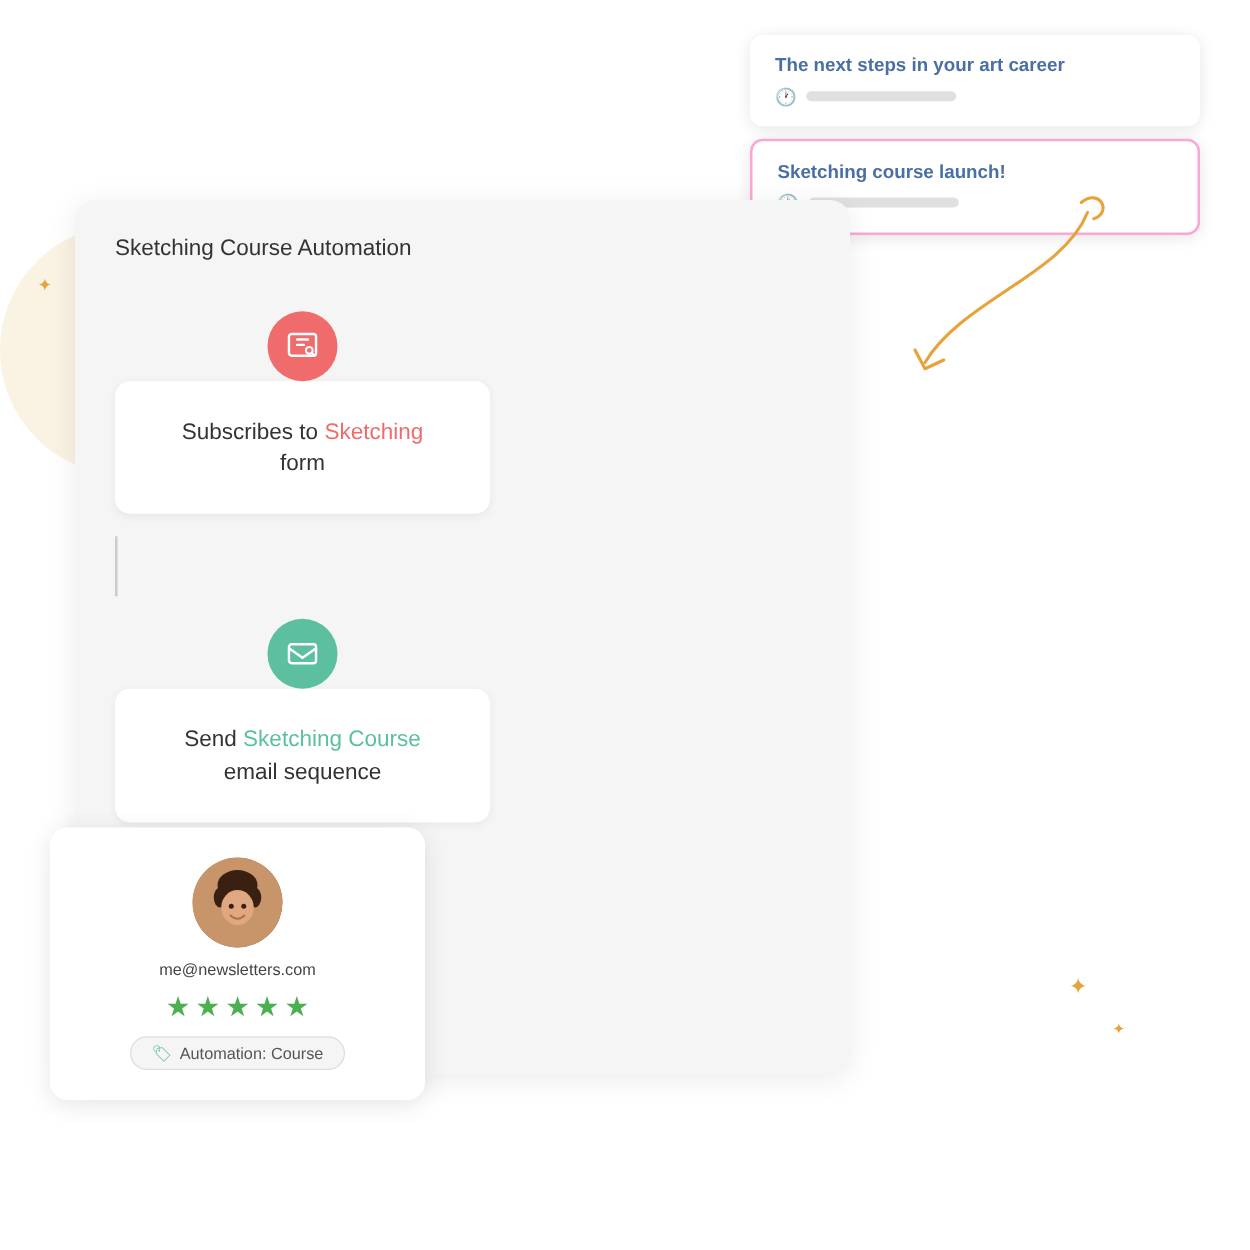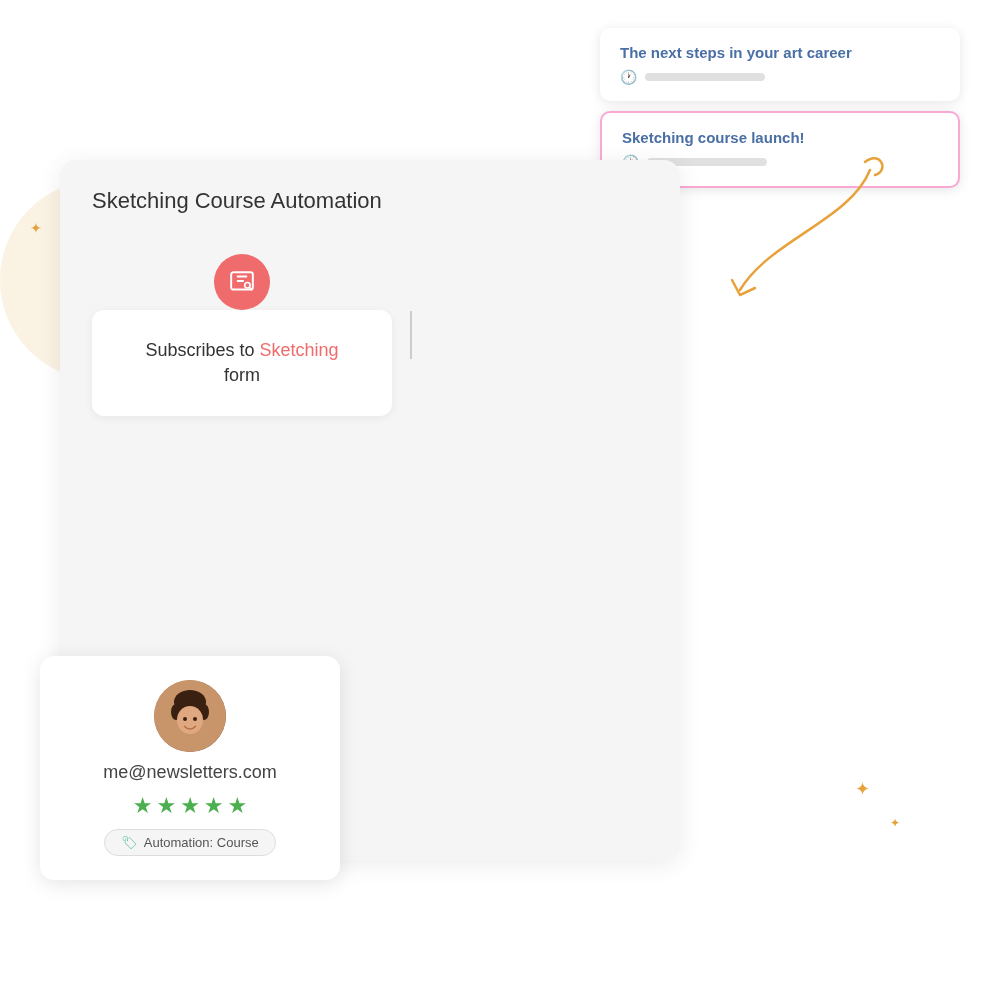--- a/index.html
+++ b/index.html
@@ -48,31 +48,31 @@
       left: 60px;
       width: 620px;
       height: 700px;
       background: #f5f5f5;
       border-radius: 16px;
       padding: 28px 32px;
       box-shadow: 0 4px 24px rgba(0,0,0,0.08);
     }
 
     .main-card-title {
-      font-size: 22px;
+      font-size: 18px;
       font-weight: 500;
       color: #333;
       margin-bottom: 40px;
     }
 
     
     .flow-container {
       display: flex;
-      flex-direction: row;
-      align-items: center;
+      flex-direction: column;
+      align-items: flex-start;
       gap: 18px;
     }
 
     .flow-node {
       display: flex;
       flex-direction: column;
       align-items: center;
     }
 
     .node-icon {
@@ -205,21 +205,21 @@
       border-radius: 50%;
       background: linear-gradient(135deg, #c8956b 0%, #7b4a2d 100%);
       overflow: hidden;
       display: flex;
       align-items: center;
       justify-content: center;
       font-size: 36px;
     }
 
     .contact-email {
-      font-size: 18px;
+      font-size: 13px;
       color: #444;
       font-weight: 500;
     }
 
     .stars {
       display: flex;
       gap: 4px;
     }
 
     .star {
@@ -297,20 +297,31 @@
             <path d="M19 17l2 2" stroke="white" stroke-width="1.5" stroke-linecap="round"></path>
           </svg>
         </div>
         <div class="node-box">
           <span>Subscribes to </span><span class="highlight-orange">Sketching</span><span> form</span>
         </div>
       </div>
 
       <div class="connector-line"></div>
 
+      <div class="flow-node">
+        <div class="node-icon green">
+          <svg width="26" height="26" viewBox="0 0 24 24" fill="none">
+            <rect x="2" y="5" width="20" height="14" rx="2" stroke="white" stroke-width="1.8"></rect>
+            <path d="M2 8l10 7 10-7" stroke="white" stroke-width="1.8" stroke-linecap="round"></path>
+          </svg>
+        </div>
+        <div class="node-box">
+          <span>Send </span><span class="highlight-green">Sketching Course</span><span> email sequence</span>
+        </div>
+      </div>
 
     </div>
   </div>
 
   <div class="contact-card">
     <div class="avatar">
 
       <svg width="72" height="72" viewBox="0 0 72 72">
         <circle cx="36" cy="36" r="36" fill="#c8956b"></circle>
 

